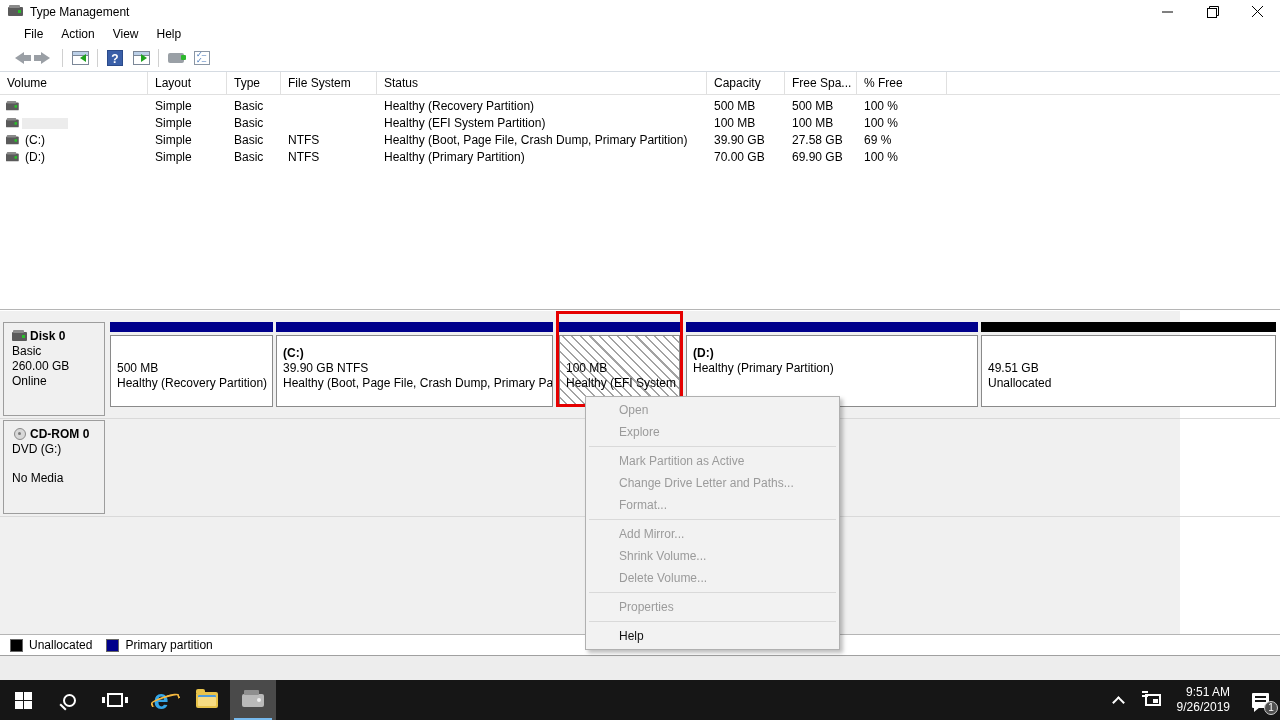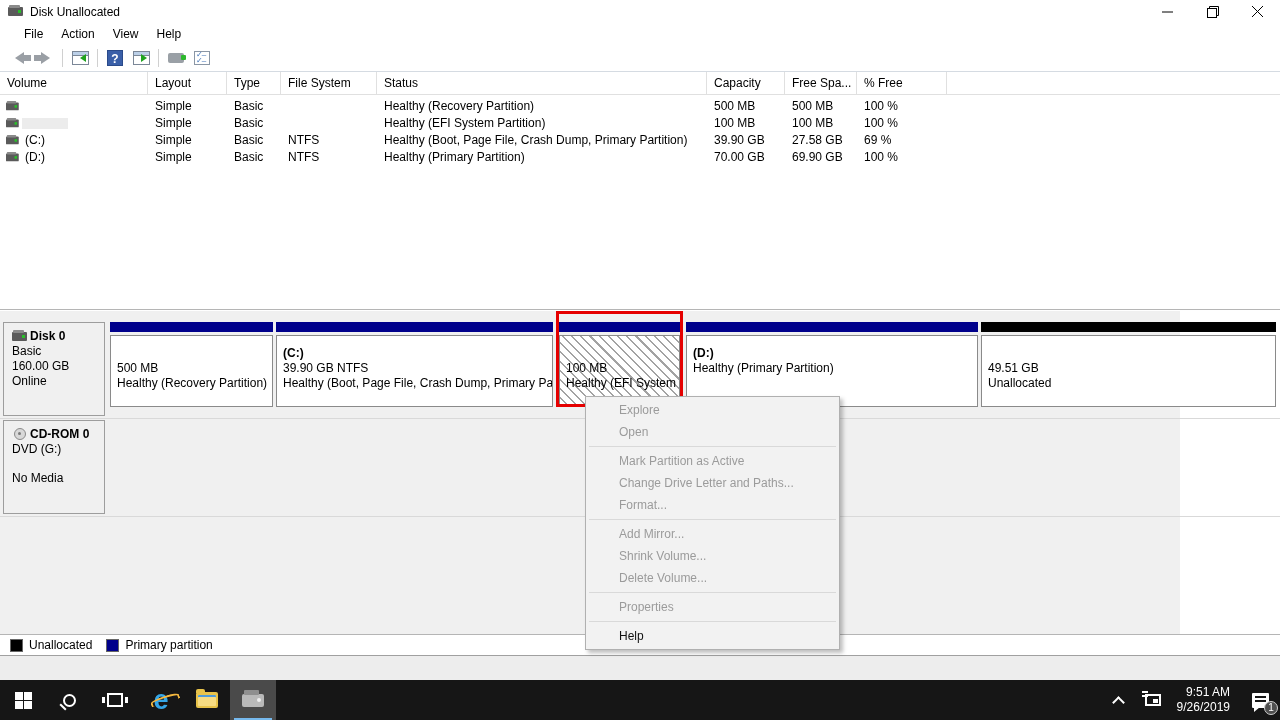--- a/index.html
+++ b/index.html
@@ -134,21 +134,21 @@
 </style>
 </head>
 <body>
 
 <div id="window">
 
   <div id="titlebar">
     <div class="app-icon">
         <div class="drive-glyph"></div>
       </div>
-    <span id="title-text">Disk Unallocated</span>
+    <span id="title-text">Type Management</span>
     <div class="win-btn" style="left:1145px;">
       <svg width="11" height="11">
           <line x1="0" y1="6" x2="11" y2="6" stroke="#000" stroke-width="1"></line>
         </svg>
     </div>
     <div class="win-btn" style="left:1190px;">
       <svg width="12" height="12">
           <rect x="0.5" y="2.5" width="9" height="9" fill="none" stroke="#000"></rect>
           <polyline points="2.5,2.5 2.5,0.5 11.5,0.5 11.5,9.5 9.5,9.5" fill="none" stroke="#000"></polyline>
         </svg>
@@ -282,21 +282,21 @@
 
     <div class="disk-row" style="top:11px; height:95px;">
       <div class="disk-label">
         <div class="dl-head">
             <span class="app-icon" style="position:static;margin-right:3px;">
               <span class="drive-glyph" style="display:block;"></span>
             </span>
             <span>Disk 0</span>
           </div>
         <div class="dl-line">Basic</div>
-        <div class="dl-line">160.00 GB</div>
+        <div class="dl-line">260.00 GB</div>
         <div class="dl-line">Online</div>
       </div>
 
       <div class="part" style="left:110px; width:163px;">
         <div class="part-bar bar-primary"></div>
         <div class="part-box">
           <div class="l1"></div>
           <div class="l2">500 MB</div>
           <div class="l3">Healthy (Recovery Partition)</div>
         </div>
@@ -356,22 +356,22 @@
 
   <div id="legend-bar">
     <span class="legend-sq" style="background:#000000;"></span>
     <span class="legend-label">Unallocated</span>
     <span class="legend-sq" style="background:#00008b;"></span>
     <span class="legend-label">Primary partition</span>
   </div>
 </div>
 
 <div id="context-menu">
+  <div class="cm-item">Open</div>
   <div class="cm-item">Explore</div>
-  <div class="cm-item">Open</div>
   <div class="cm-sep"></div>
   <div class="cm-item">Mark Partition as Active</div>
   <div class="cm-item">Change Drive Letter and Paths...</div>
   <div class="cm-item">Format...</div>
   <div class="cm-sep"></div>
   <div class="cm-item">Add Mirror...</div>
   <div class="cm-item">Shrink Volume...</div>
   <div class="cm-item">Delete Volume...</div>
   <div class="cm-sep"></div>
   <div class="cm-item">Properties</div>

